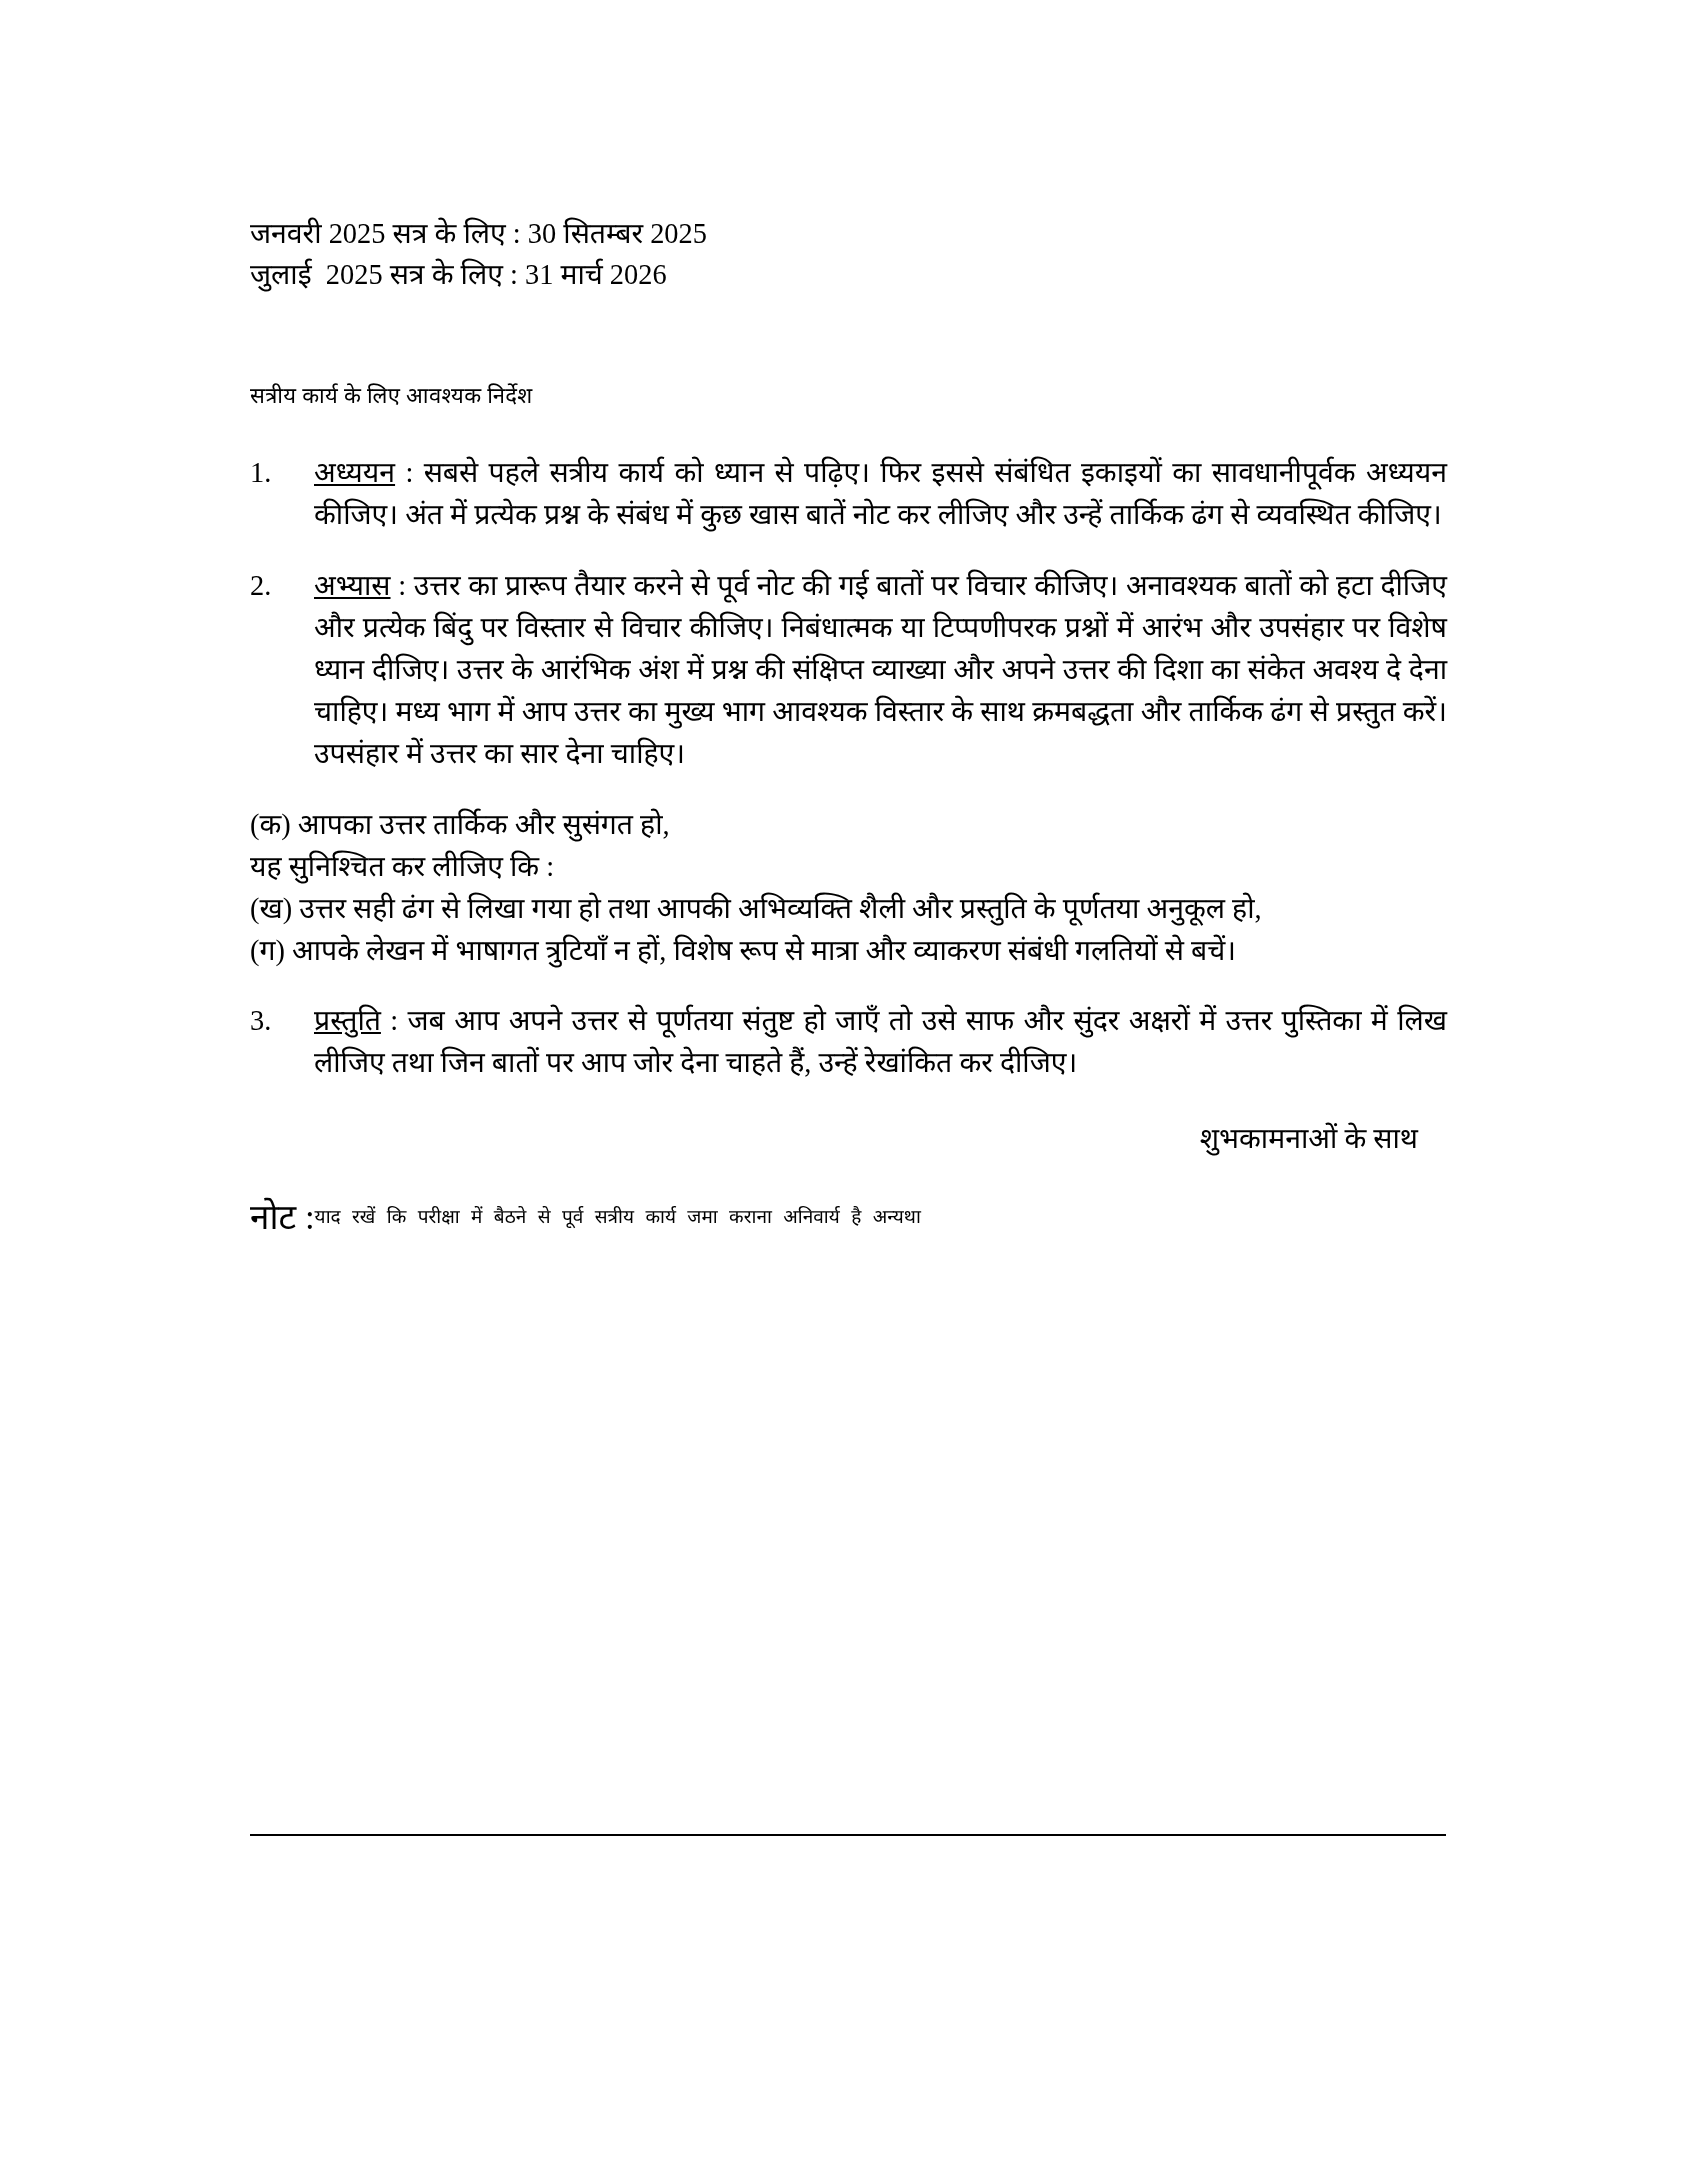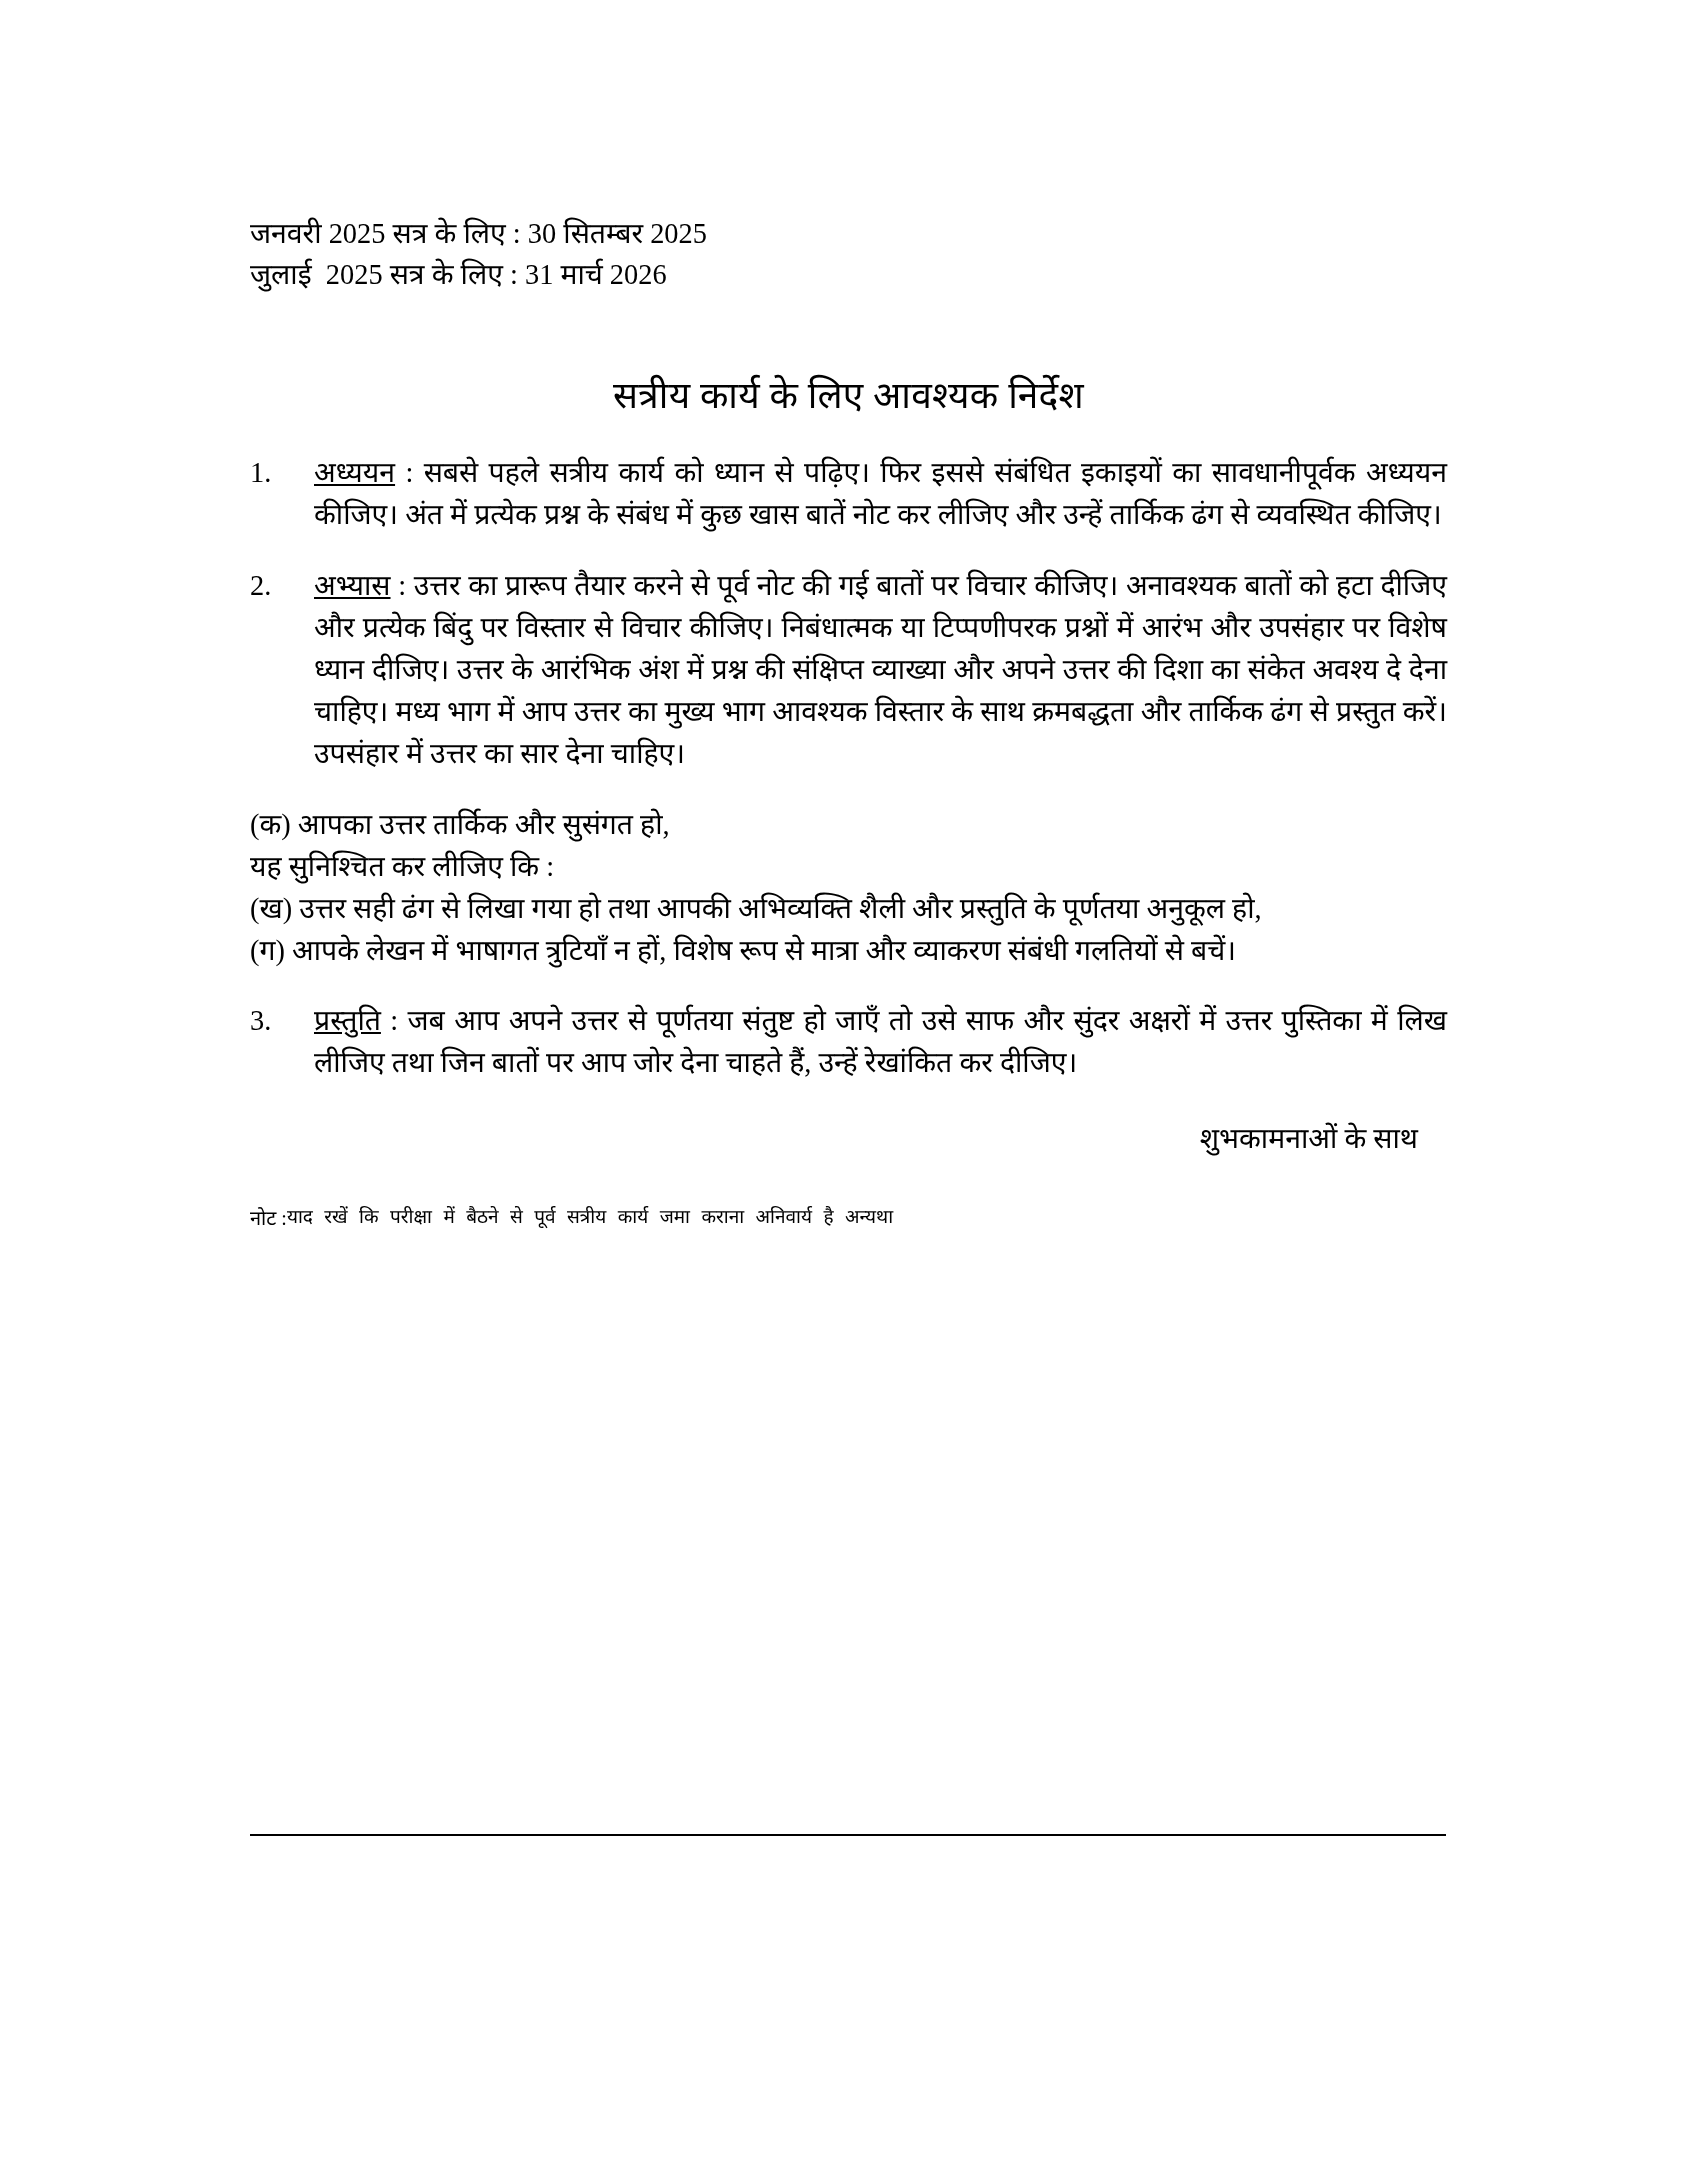--- a/index.html
+++ b/index.html
@@ -38,22 +38,21 @@
   }
   .session-line {
     font-size: 28.4px;
     line-height: 41px;
     white-space: pre;
     letter-spacing: 0px;
   }
 
   
   .doc-heading {
-    text-align: center;
-    font-size: 37px;
+    font-size: 22px;
     line-height: 36px;
     margin: 0 0 38px 0;
     letter-spacing: 0.3px;
   }
 
   
   .instruction {
     display: flex;
     align-items: flex-start;
     margin: 0 0 29px 0;
@@ -103,21 +102,21 @@
   }
 
   
   .note {
     display: flex;
     align-items: flex-start;
     margin: 38px 0 0 0;
   }
   .note .note-label {
     flex: 0 0 auto;
-    font-size: 20px;
+    font-size: 35px;
     line-height: 42px;
     white-space: pre;
   }
   .note .note-body {
     flex: 1 1 auto;
     font-size: 19px;
     line-height: 42px;
     text-align: justify;
     text-justify: inter-word;
     text-align-last: left;

